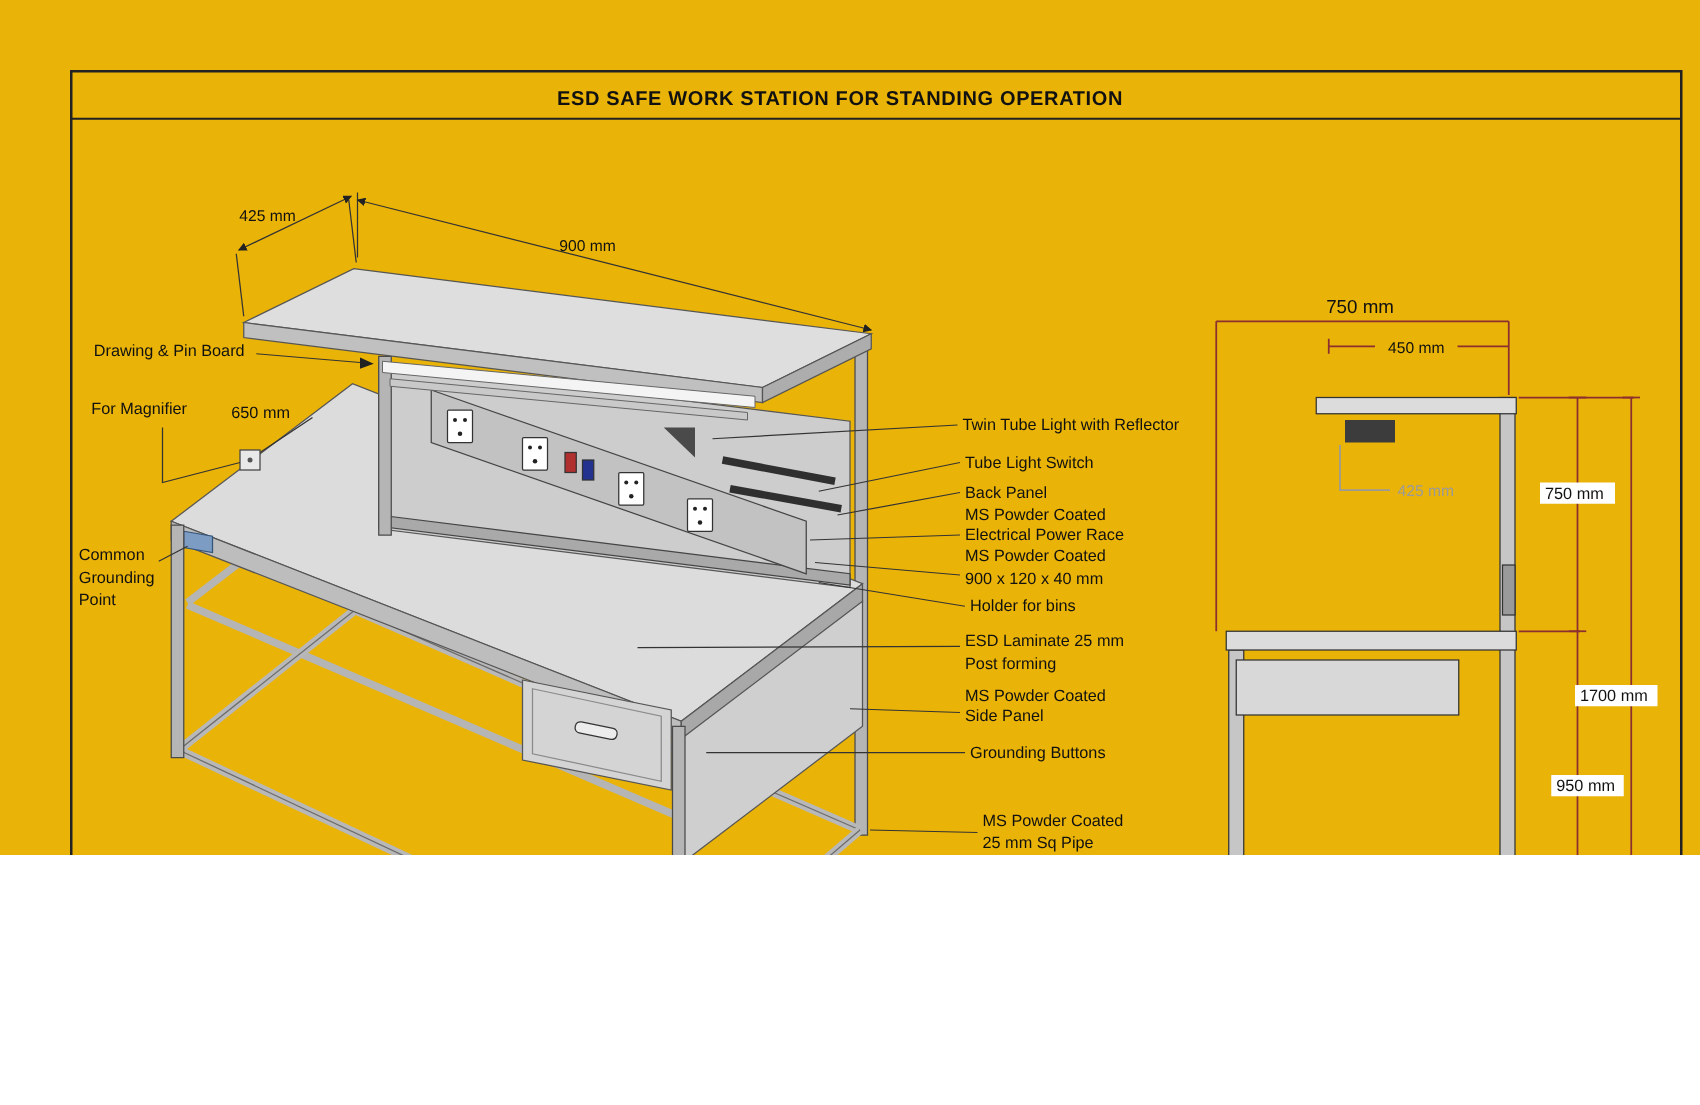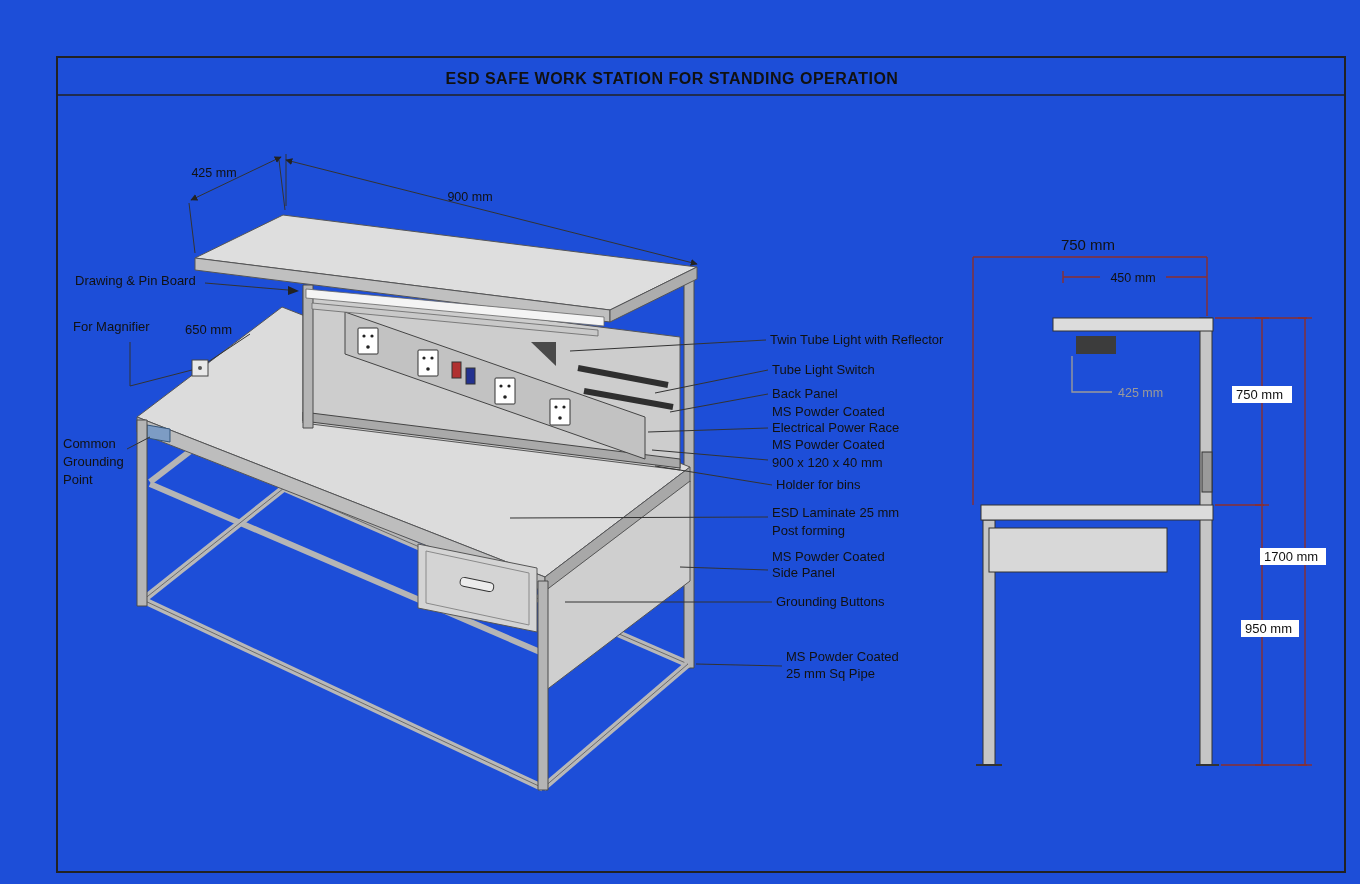--- a/index.html
+++ b/index.html
@@ -1,16 +1,16 @@
 <!DOCTYPE html>
 <html style="--dim-red: #8b2f2f; --dim-gray: #9a9a9a; --surface-gray: #dcdcdc; --panel-gray: #cdcdcd; --accent-blue: #7d9cc4;"><head>
 <meta charset="utf-8">
 <style>
   html,body{margin:0;padding:0;background:#ffffff;}
-  .canvas{position:relative;width:1360px;height:884px;background:#1d4ed8;font-family:"Liberation Sans",sans-serif;overflow:hidden;}
+  .canvas{position:relative;width:1360px;height:684px;background:#eab308;font-family:"Liberation Sans",sans-serif;overflow:hidden;}
   svg{position:absolute;left:0;top:0;}
   svg text{font-family:"Liberation Sans",sans-serif;fill:#111;font-size:13px;}
   .t-title{font-size:16px;font-weight:bold;letter-spacing:.5px;}
   .t-dim{font-size:12.5px;}
   .t-big{font-size:15px;}
   .ln{stroke:#333;stroke-width:1;fill:none;}
   .red{stroke:var(--dim-red,#8b2f2f);stroke-width:1.4;fill:none;}
   .grayln{stroke:var(--dim-gray,#9a9a9a);stroke-width:1.4;fill:none;}
   .graytxt{fill:var(--dim-gray,#9a9a9a);}
   .rail{stroke:#b8b8b8;stroke-width:7;fill:none;}

